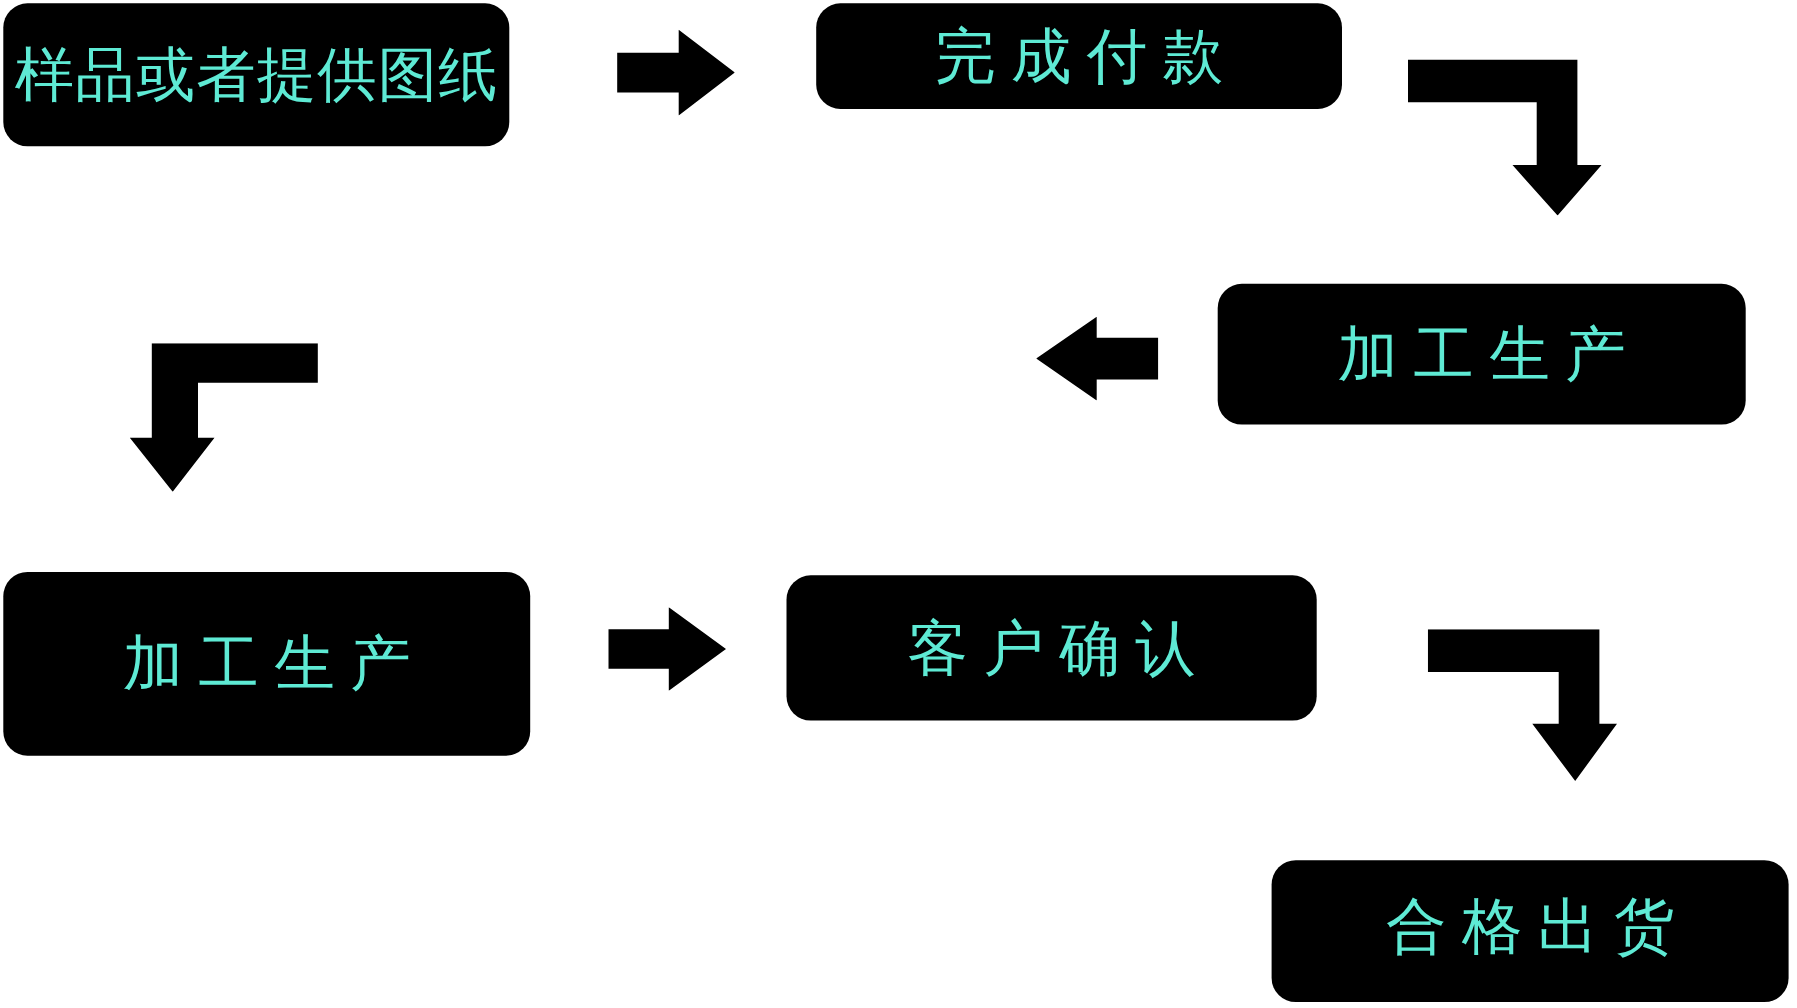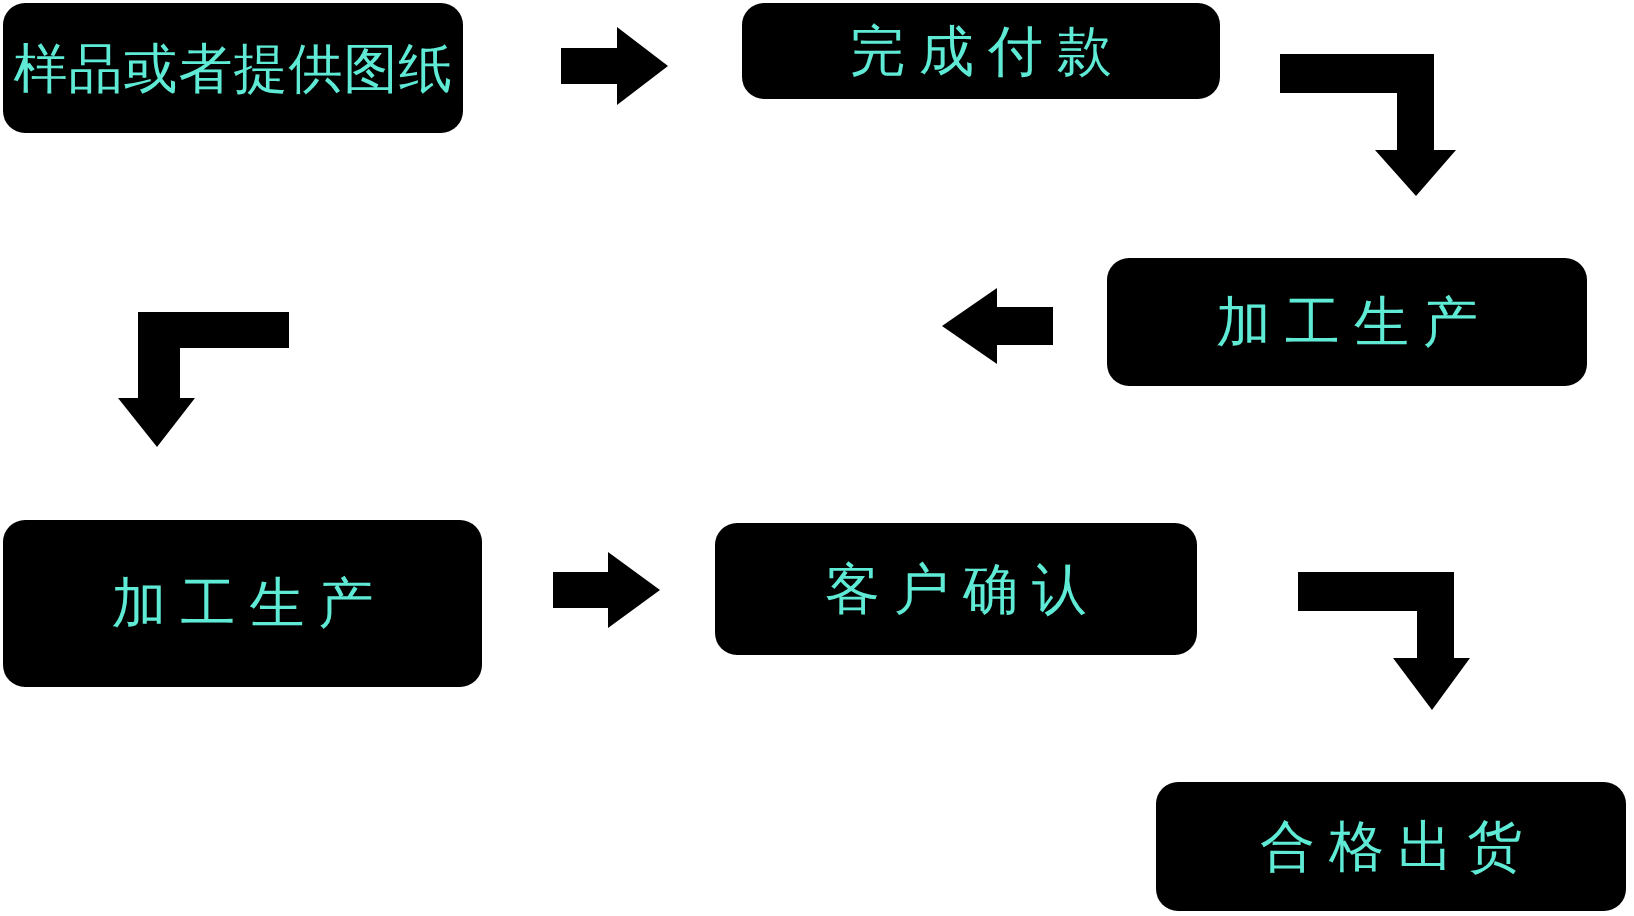--- a/index.html
+++ b/index.html
@@ -38,21 +38,21 @@
     font-size: 54px;
     letter-spacing: 1px;
     margin-right: -1px;
   }
   .node-1 { left: 3px;    top: 3px;   width: 460px; height: 130px; }
   .node-2 { left: 742px;  top: 3px;   width: 478px; height: 96px; }
   .node-3 { left: 1107px; top: 258px; width: 480px; height: 128px; }
   .node-4 { left: 408px;  top: 260px; width: 480px; height: 127px; }
   .node-5 { left: 3px;    top: 520px; width: 479px; height: 167px; }
   .node-6 { left: 715px;  top: 523px; width: 482px; height: 132px; }
-  .node-7 { left: 1156px; top: 782px; width: 470px; height: 129px; }
+  .node-7 { left: 1156px; top: 782px; width: 470px; height: 129px; font-family: Liberation Mono, monospace; }
 
   .arrow { position: absolute; display: block; }
   .arrow polygon { fill: #000000; }
   .arrow-1 { left: 561px;  top: 27px;  }
   .arrow-2 { left: 1280px; top: 54px;  }
   .arrow-3 { left: 942px;  top: 288px; }
   .arrow-4 { left: 118px;  top: 312px; }
   .arrow-5 { left: 553px;  top: 552px; }
   .arrow-6 { left: 1298px; top: 572px; }
 </style>

